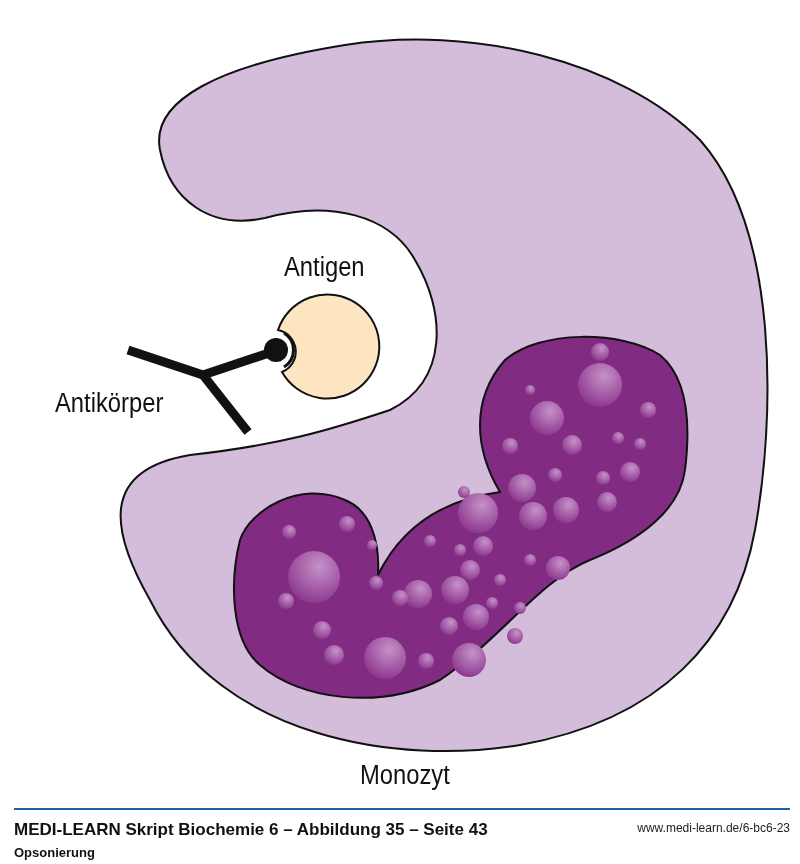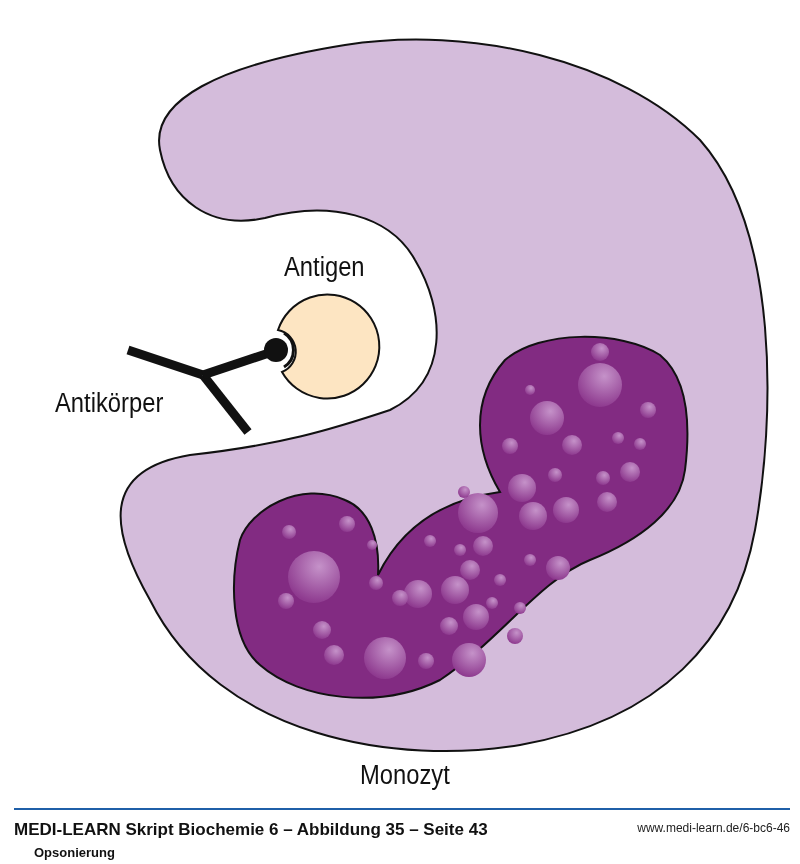--- a/index.html
+++ b/index.html
@@ -1,21 +1,21 @@
 <!DOCTYPE html>
 <html><head>
 <meta charset="utf-8">
 <style>
   html,body{margin:0;padding:0;background:#fff;}
   body{width:800px;height:864px;position:relative;overflow:hidden;font-family:"Liberation Sans",sans-serif;}
   #diagram{position:absolute;left:0;top:0;}
   .label{position:absolute;font-family:"Liberation Sans",sans-serif;font-size:27px;color:#111;transform:scaleX(0.88);transform-origin:left top;white-space:nowrap;}
   .rule{position:absolute;left:14px;top:808px;width:776px;height:2px;background:#1f5fa8;}
   .caption{position:absolute;left:14px;top:820px;font-size:17px;font-weight:bold;color:#111;white-space:nowrap;}
-  .subcaption{position:absolute;left:14px;top:845px;font-size:13px;font-weight:bold;color:#111;margin-left:20px;}
+  .subcaption{position:absolute;left:14px;top:845px;font-size:13px;font-weight:bold;color:#111;}
   .url{position:absolute;right:10px;top:821px;font-size:12px;color:#222;}
 </style>
 </head>
 <body>
 
 <svg id="diagram" width="800" height="864" viewBox="0 0 800 864">
   <defs>
     <radialGradient id="granGrad" cx="0.6" cy="0.3" r="0.7">
       <stop offset="0" stop-color="#c592c9"></stop>
       <stop offset="1" stop-color="#8e3a8f"></stop>
@@ -89,13 +89,13 @@
   <path d="M284,333 A20,20 0 0,1 284,367" fill="none" stroke="#111" stroke-width="3"></path>
 </svg>
 
 <div class="label" style="left:284px;top:252px;">Antigen</div>
 <div class="label" style="left:55px;top:388px;">Antikörper</div>
 <div class="label" style="left:360px;top:760px;">Monozyt</div>
 
 <div class="rule"></div>
 <div class="caption">MEDI-LEARN Skript Biochemie 6 – Abbildung 35 – Seite 43</div>
 <div class="subcaption">Opsonierung</div>
-<div class="url">www.medi-learn.de/6-bc6-46</div>
+<div class="url">www.medi-learn.de/6-bc6-23</div>
 
 </body></html>

